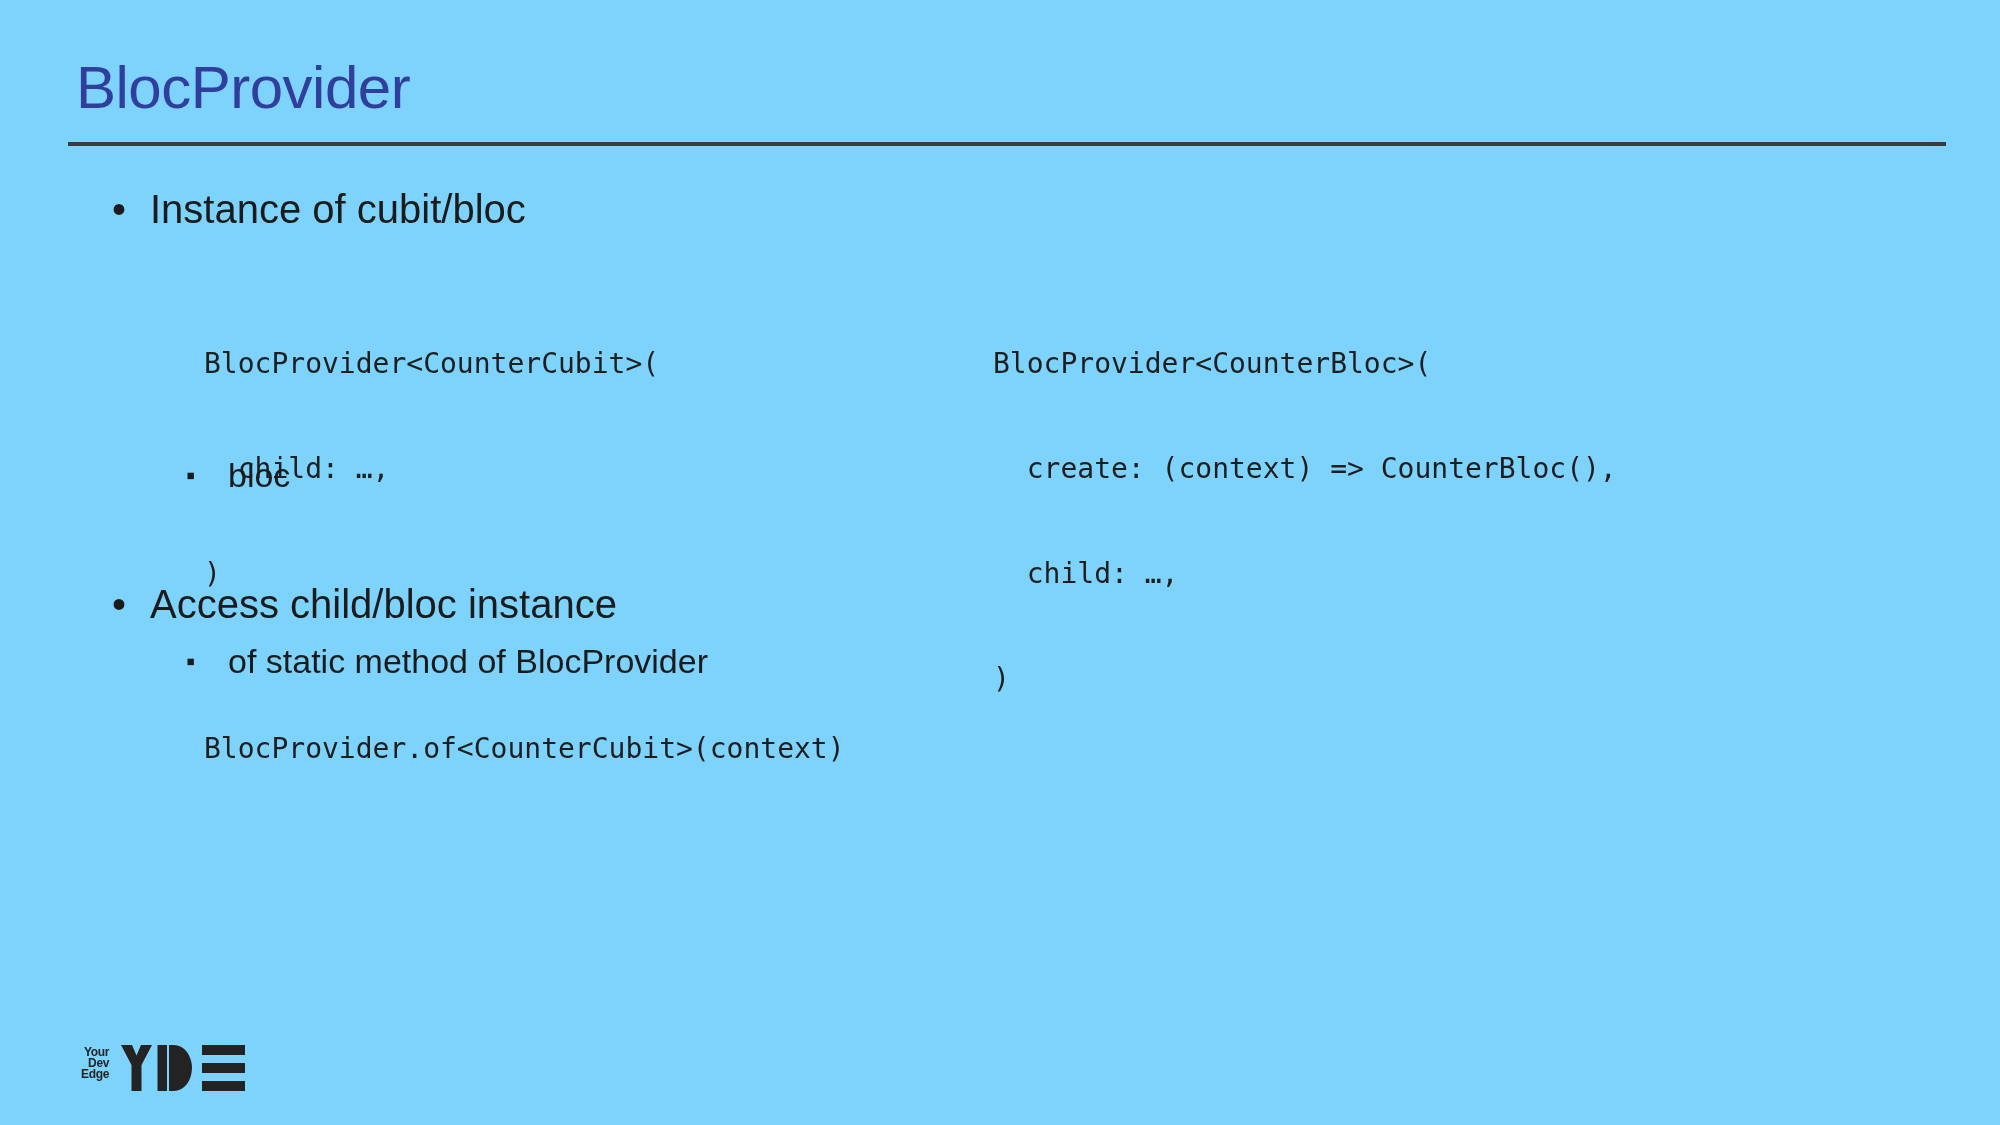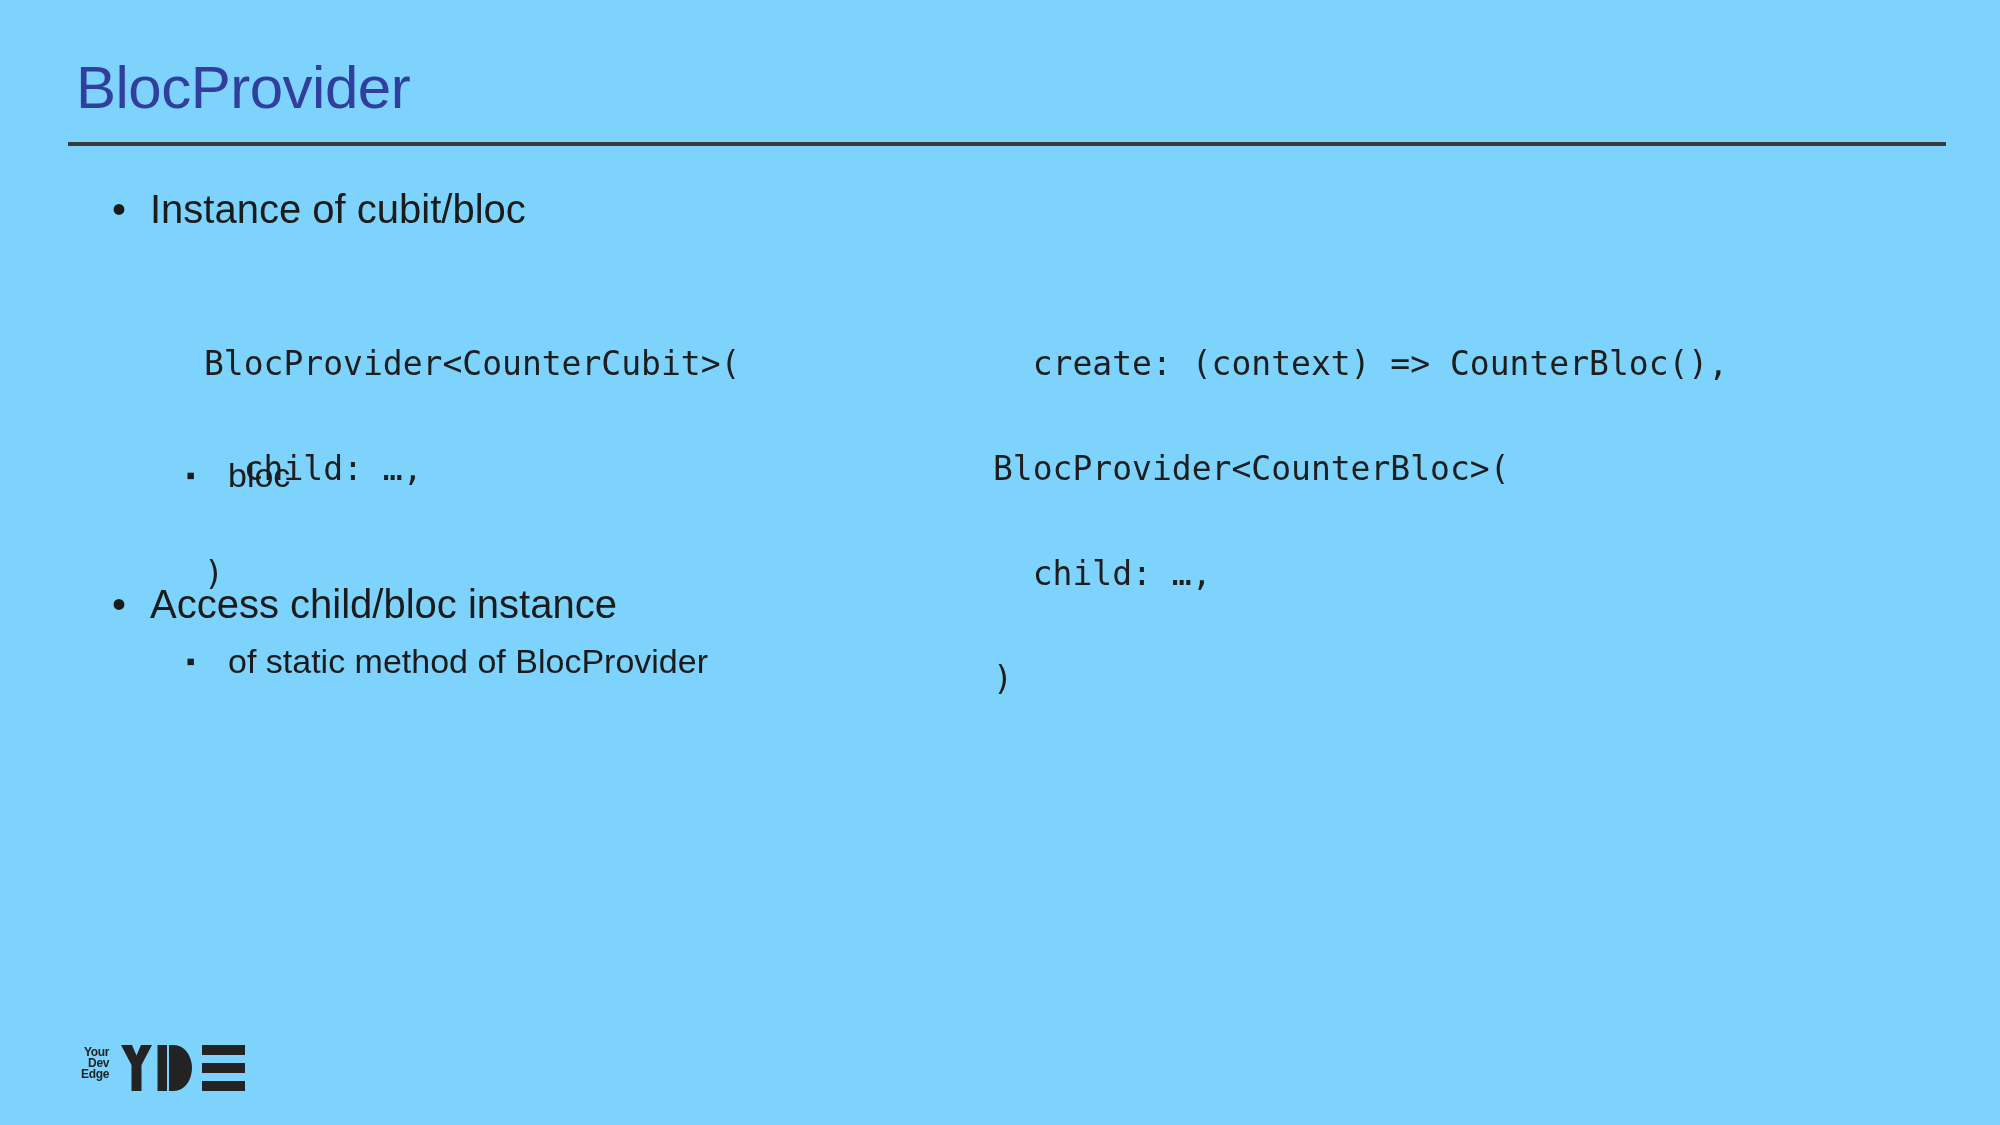--- a/index.html
+++ b/index.html
@@ -50,21 +50,21 @@
   }
   .level2 .bullet-marker {
     width: 42px;
     flex: 0 0 42px;
     font-size: 26px;
   }
 
   .code-block, .code-line {
     position: absolute;
     font-family: "DejaVu Sans Mono", monospace;
-    font-size: 33px;
+    font-size: 28px;
     line-height: 35px;
     color: #1E1E1E;
     white-space: pre;
   }
 
   .logo {
     position: absolute;
     left: 61px;
     top: 1045px;
     display: flex;
@@ -97,41 +97,42 @@
     <span>Instance of cubit/bloc</span>
   </div>
 
   <div class="code-block" style="left:204px; top:276px;">
     <div>BlocProvider&lt;CounterCubit&gt;(</div>
     <div>  child: …,</div>
     <div>)</div>
   </div>
 
   <div class="code-block" style="left:993px; top:276px;">
+    <div>BlocProvider&lt;CounterBloc&gt;(</div>
     <div>  create: (context) =&gt; CounterBloc(),</div>
-    <div>BlocProvider&lt;CounterBloc&gt;(</div>
     <div>  child: …,</div>
     <div>)</div>
   </div>
 
   <div class="bullet-row level2" style="left:186px; top:455px;">
     <span class="bullet-marker">▪</span>
     <span>bloc</span>
   </div>
 
   <div class="bullet-row level1" style="left:112px; top:580px;">
     <span class="bullet-marker">•</span>
     <span>Access child/bloc instance</span>
   </div>
 
   <div class="bullet-row level2" style="left:186px; top:641px;">
     <span class="bullet-marker">▪</span>
     <span>of static method of BlocProvider</span>
   </div>
 
+  <div class="code-line" style="left:204px; top:731px;">BlocProvider.of&lt;CounterCubit&gt;(context)</div>
 
   <div class="logo">
     <div class="logo-tagline">
       <div>Your</div>
       <div>Dev</div>
       <div>Edge</div>
     </div>
     <svg class="logo-mark-svg" width="124" height="46" viewBox="0 0 124 46" aria-hidden="true">
       <g fill="#232323">
 

